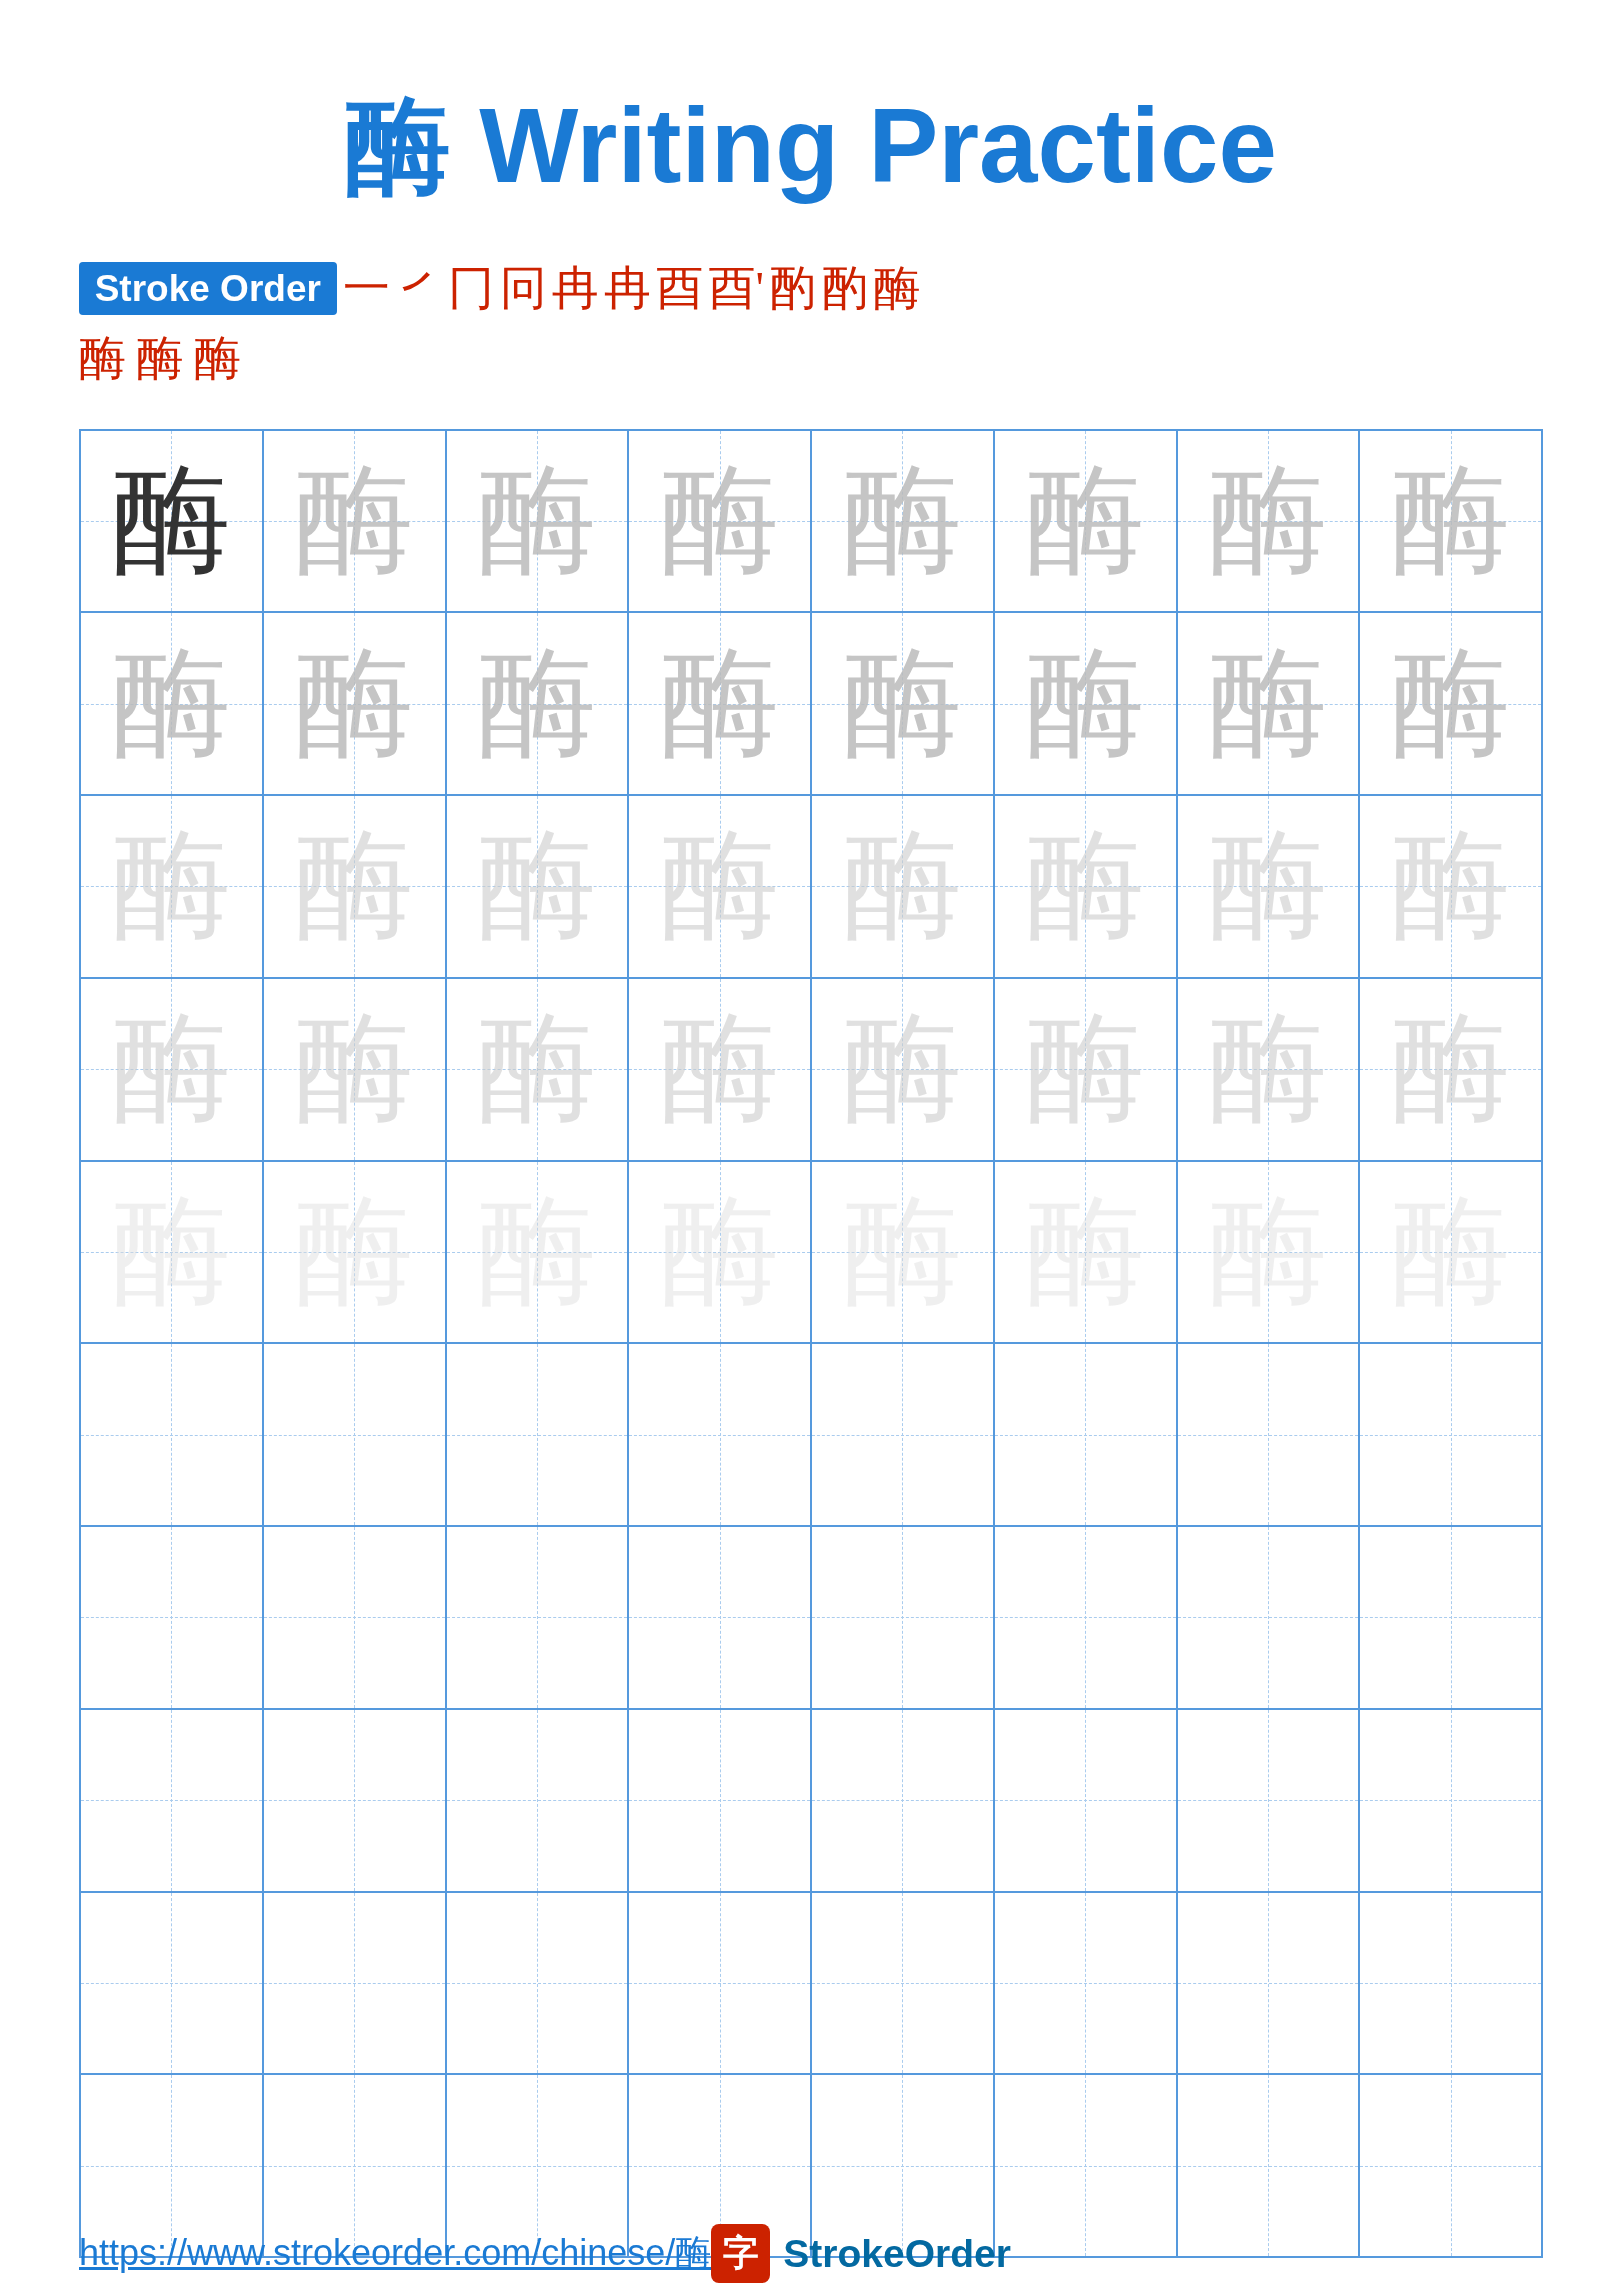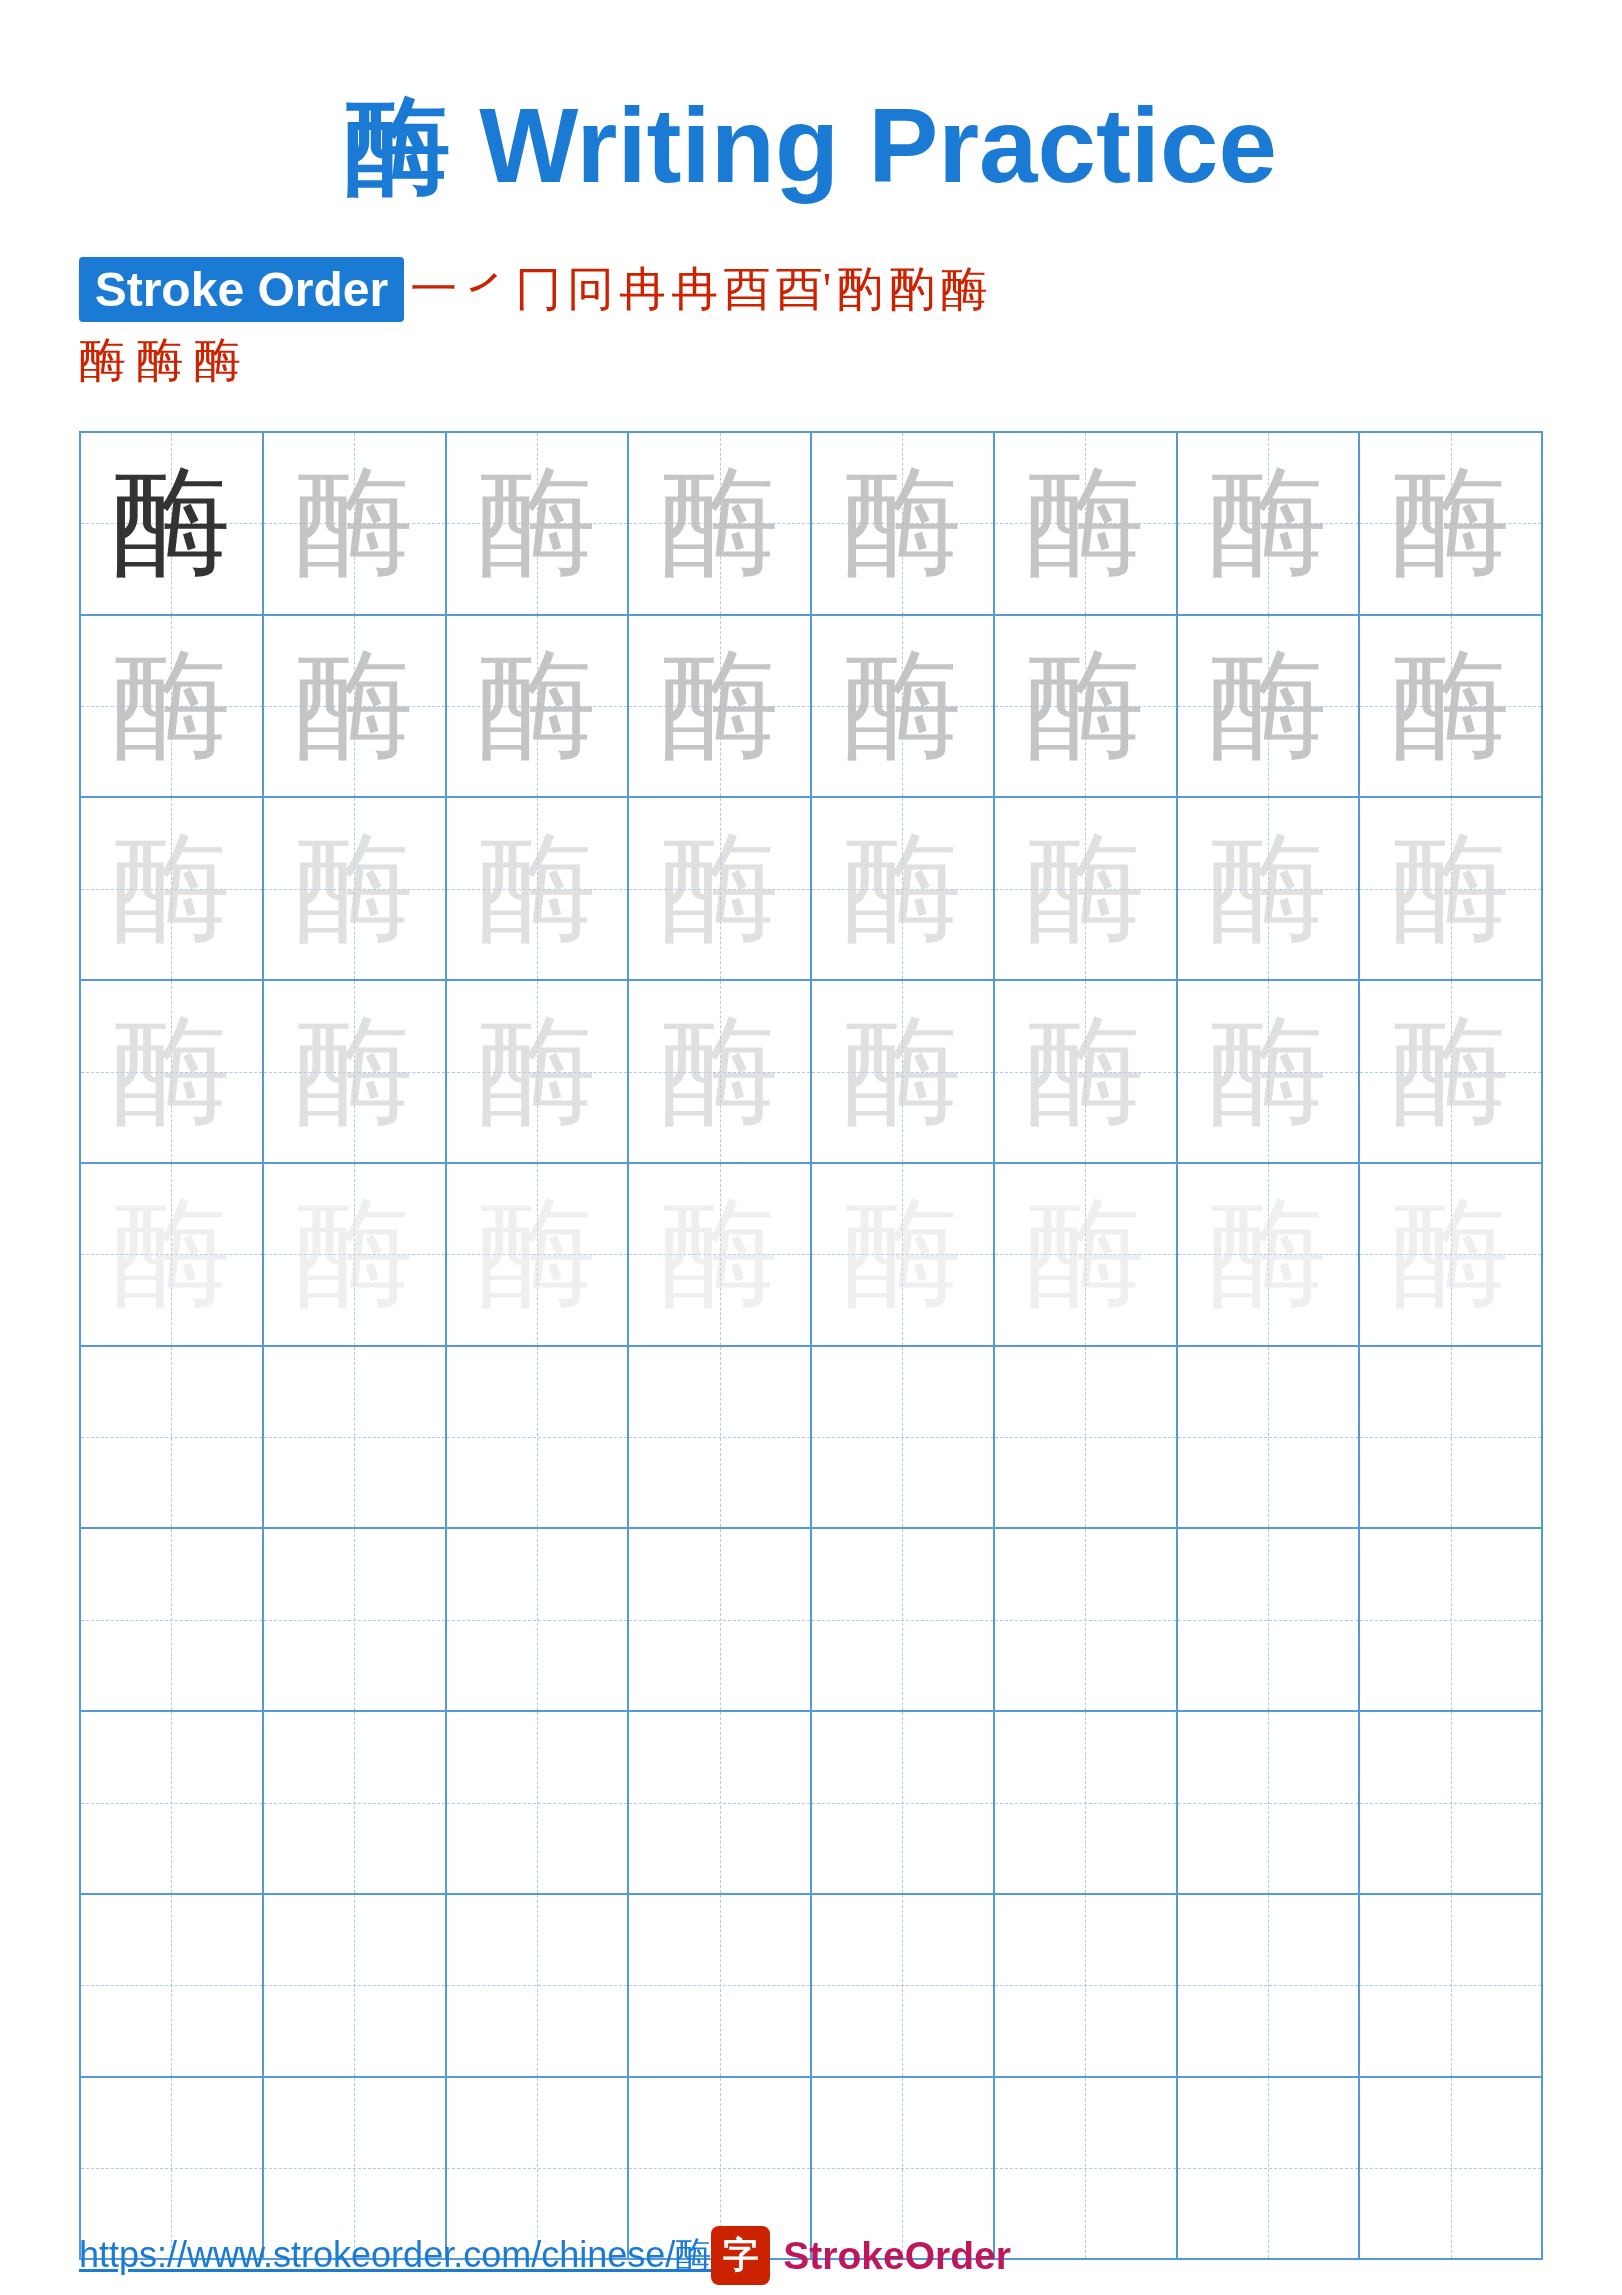--- a/index.html
+++ b/index.html
@@ -39,21 +39,21 @@
       align-items: center;
       flex-wrap: wrap;
       gap: 6.5px;
       margin-bottom: 6.5px;
     }
 
     .stroke-order-badge {
       background: #1a7ad4;
       color: white;
       padding: 5.2px 15.7px;
-      font-size: 48px;
+      font-size: 37px;
       font-family: Arial, sans-serif;
       font-weight: bold;
       border-radius: 3.9px;
       white-space: nowrap;
     }
 
     .stroke-chars {
       display: flex;
       align-items: center;
       flex-wrap: wrap;
@@ -185,21 +185,21 @@
       justify-content: center;
       color: white;
       font-size: 36px;
       font-family: serif;
       font-weight: bold;
     }
 
     .footer-brand-text {
       font-size: 39px;
       font-weight: bold;
-      color: #be185d;
+      color: #0369a1;
       font-family: Arial, sans-serif;
     }
   </style>
 </head>
 <body>
 
 <div class="page">
 
   <div class="title">
     <span>酶</span>

